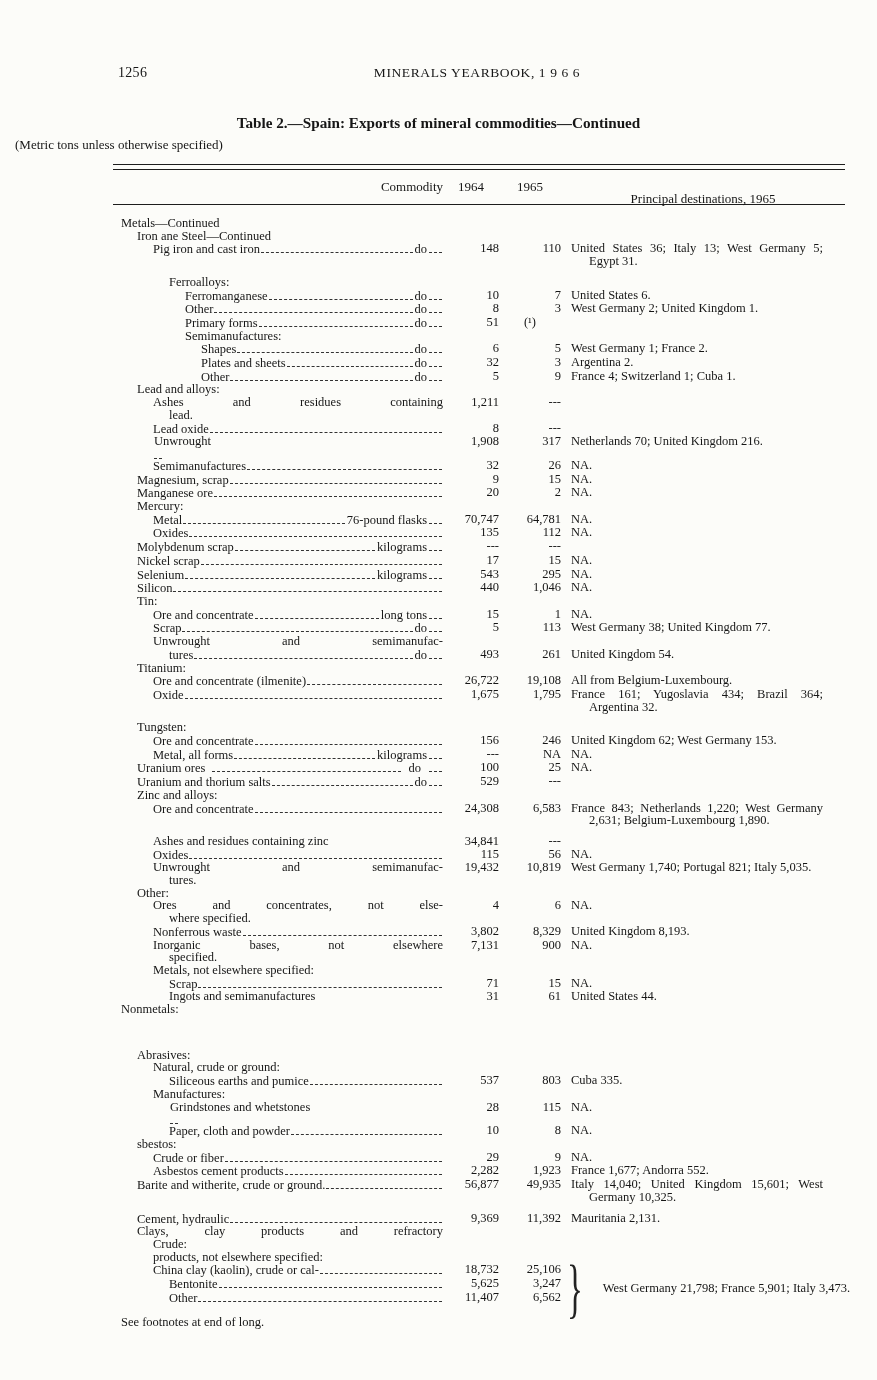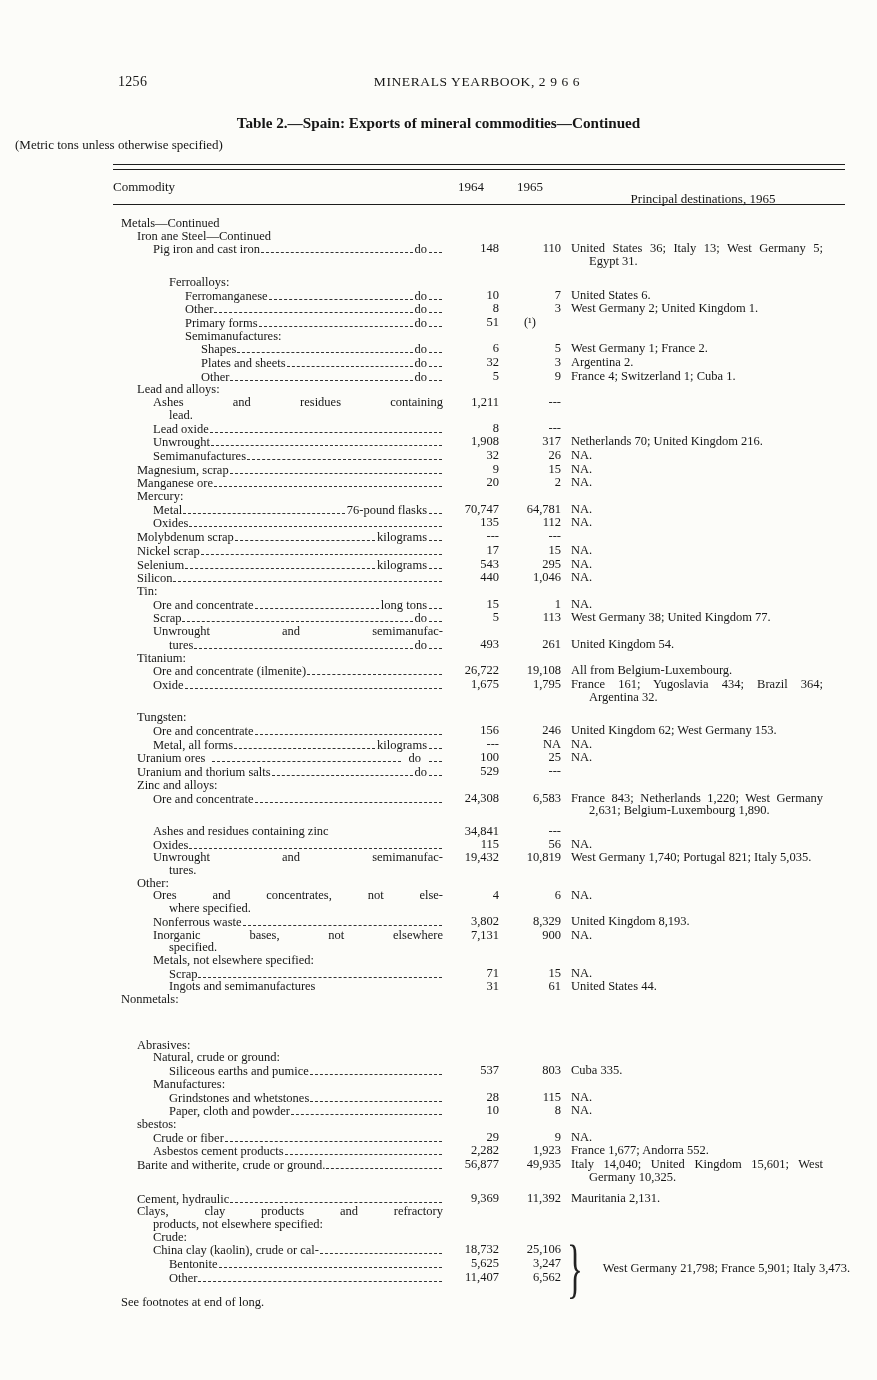--- a/index.html
+++ b/index.html
@@ -1,39 +1,39 @@
 <!DOCTYPE html>
 <html><head>
 <meta charset="utf-8">
 <style>
   html,body{margin:0;padding:0;background:#d8d8d4;}
   .page{
     position:relative;width:877px;height:1380px;background:#fcfcf9;
     font-family:"Liberation Serif", serif;color:#161616;overflow:hidden;
   }
   
-  .running-head{position:absolute;top:74px;left:113px;right:36px;height:18px;}
+  .running-head{position:absolute;top:65px;left:113px;right:36px;height:18px;}
   .pageno{position:absolute;left:5px;top:0;font-size:14px;letter-spacing:.3px;}
   .rh-title{display:block;text-align:center;font-size:13.5px;letter-spacing:.6px;}
   
   .tbl-title{position:absolute;top:114px;left:0;width:100%;text-align:center;
     font-weight:bold;font-size:15.2px;}
   .tbl-subtitle{position:absolute;top:137px;left:15px;width:100%;font-size:13px;}
   
   .tablewrap{position:absolute;top:164px;left:113px;width:732px;}
   .toprule{height:4px;border-top:1.2px solid #1d1d1d;border-bottom:1.8px solid #1d1d1d;}
   .thead{display:flex;align-items:center;height:34px;font-size:13px;}
   .headrule{border-top:1.5px solid #1d1d1d;margin-bottom:12px;}
   
   .c-label{flex:0 0 330px;box-sizing:border-box;}
   .c-v1{flex:0 0 56px;text-align:right;}
   .c-v2{flex:0 0 62px;text-align:right;}
   .c-dest{flex:0 0 252px;margin-left:10px;text-align:justify;
     padding-left:18px;text-indent:-18px;box-sizing:border-box;}
-  .thead .c-label{text-align:left;}
+  .thead .c-label{text-align:right;}
   .thead .c-v1,.thead .c-v2{text-align:center;}
   .thead .c-dest{flex:1;text-align:center;padding-left:0;text-indent:0;margin-left:0;margin-top:24px;}
   
   .row{display:flex;align-items:flex-start;font-size:12.5px;line-height:12.7px;}
   .row.gap{margin-top:8px;}
   .row .c-label{display:flex;align-items:baseline;}
   .lab{white-space:pre;}
   .c-label.just .lab{display:block;flex:1 1 auto;white-space:normal;
     text-align:justify;text-align-last:justify;}
   .leader{flex:1 1 10px;min-width:8px;height:10px;align-self:baseline;
@@ -49,21 +49,21 @@
   .bg-dest{align-self:center;font-size:12.5px;line-height:12.7px;}
   .footnote{font-size:12.5px;line-height:13px;margin-top:3px;padding-left:8px;}
 </style>
 </head>
 <body>
 
 <div class="page">
 
   <div class="running-head">
     <span class="pageno">1256</span>
-    <span class="rh-title">MINERALS YEARBOOK, 2 9 6 6</span>
+    <span class="rh-title">MINERALS YEARBOOK, 1 9 6 6</span>
   </div>
 
   <div class="tbl-title">Table 2.—Spain: Exports of mineral commodities—Continued</div>
   <div class="tbl-subtitle">(Metric tons unless otherwise specified)</div>
 
   <div class="tablewrap">
     <div class="toprule"></div>
 
     <div class="thead">
       <div class="c-label">Commodity</div>
@@ -211,21 +211,21 @@
         <div class="row">
           <div class="c-label" style="padding-left: 40px;">
             <span class="lab">Lead oxide</span>
             <span class="leader"></span>
           </div>
           <div class="c-v1">8</div>
           <div class="c-v2">---</div>
           <div class="c-dest"></div>
         </div>
         <div class="row">
-          <div class="c-label" style="padding-left: 40px;">
+          <div class="c-label" style="padding-left: 40px; flex-direction: column;">
             <span class="lab">Unwrought</span>
             <span class="leader"></span>
           </div>
           <div class="c-v1">1,908</div>
           <div class="c-v2">317</div>
           <div class="c-dest">Netherlands 70; United Kingdom 216.</div>
         </div>
         <div class="row">
           <div class="c-label" style="padding-left: 40px;">
             <span class="lab">Semimanufactures</span>
@@ -605,21 +605,21 @@
         </div>
         <div class="row">
           <div class="c-label" style="padding-left: 40px;">
             <span class="lab">Manufactures:</span>
           </div>
           <div class="c-v1"></div>
           <div class="c-v2"></div>
           <div class="c-dest"></div>
         </div>
         <div class="row">
-          <div class="c-label" style="padding-left: 56px;">
+          <div class="c-label" style="padding-left: 56px; flex-direction: column;">
             <span class="lab">Grindstones and whetstones</span>
             <span class="leader"></span>
           </div>
           <div class="c-v1">28</div>
           <div class="c-v2">115</div>
           <div class="c-dest">NA.</div>
         </div>
         <div class="row">
           <div class="c-label" style="padding-left: 56px;">
             <span class="lab">Paper, cloth and powder</span>
@@ -676,29 +676,29 @@
         <div class="row">
           <div class="c-label just" style="padding-left: 24px;">
             <span class="lab">Clays, clay products and refractory</span>
           </div>
           <div class="c-v1"></div>
           <div class="c-v2"></div>
           <div class="c-dest"></div>
         </div>
         <div class="row">
           <div class="c-label" style="padding-left: 40px;">
+            <span class="lab">Crude:</span>
+          </div>
+          <div class="c-v1"></div>
+          <div class="c-v2"></div>
+          <div class="c-dest"></div>
+        </div>
+        <div class="row">
+          <div class="c-label" style="padding-left: 40px;">
             <span class="lab">products, not elsewhere specified:</span>
-          </div>
-          <div class="c-v1"></div>
-          <div class="c-v2"></div>
-          <div class="c-dest"></div>
-        </div>
-        <div class="row">
-          <div class="c-label" style="padding-left: 40px;">
-            <span class="lab">Crude:</span>
           </div>
           <div class="c-v1"></div>
           <div class="c-v2"></div>
           <div class="c-dest"></div>
         </div>
       </div>
 
     <div class="bracegroup">
       <div id="brows" class="bg-left">
           <div class="row">

